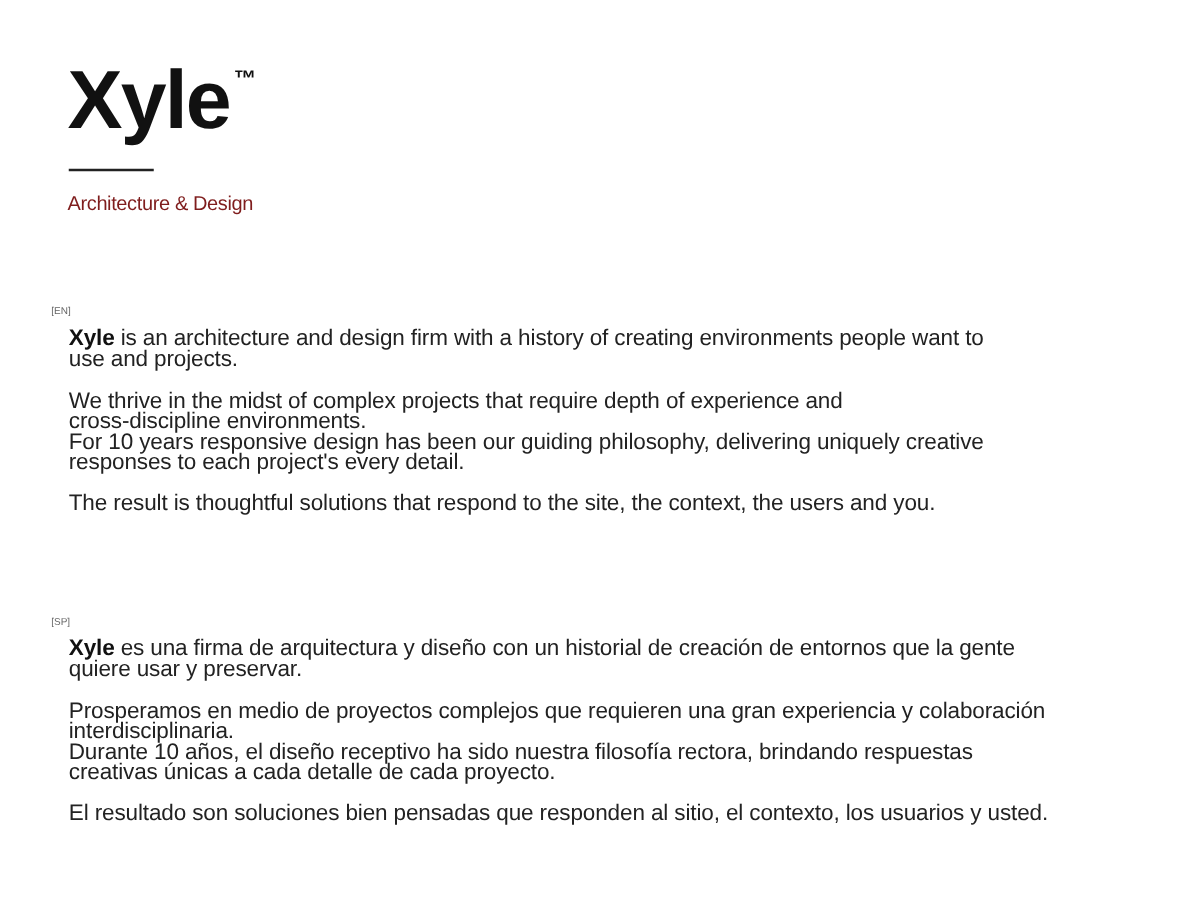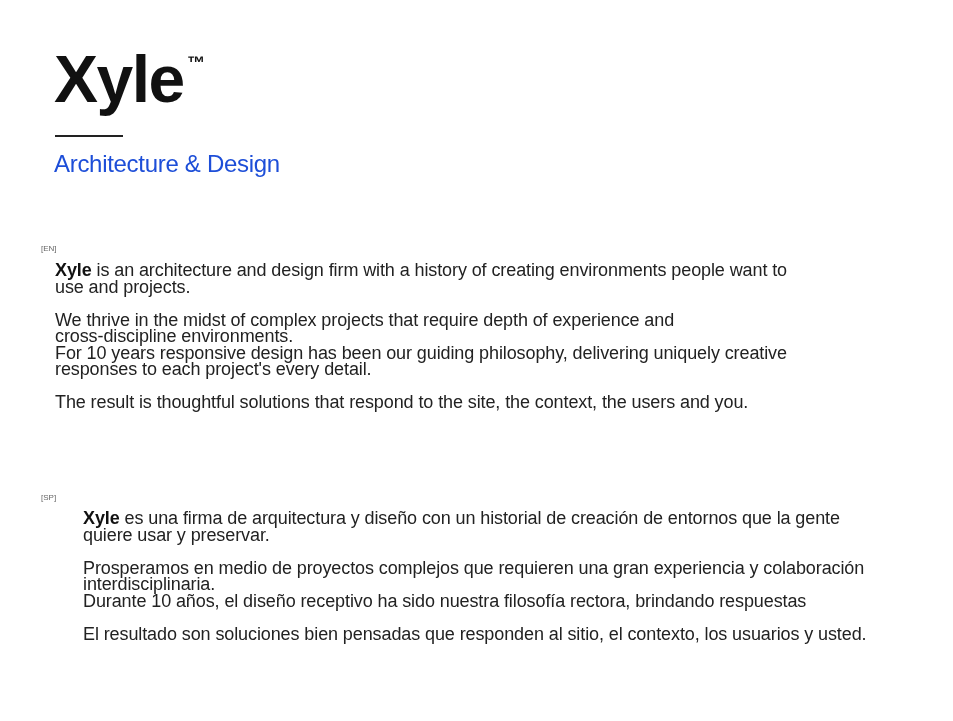--- a/index.html
+++ b/index.html
@@ -16,21 +16,21 @@
   .tm {
     position: absolute; left: 187px; top: 54px;
     font-weight: 700; font-size: 18px; line-height: 18px; color: #111111;
   }
   .rule {
     position: absolute; left: 55px; top: 135px; width: 68px; height: 1.5px;
     background: #222222;
   }
   .tagline {
     position: absolute; left: 54px; top: 152px;
-    font-size: 24px; line-height: 24px; letter-spacing: -0.3px; color: #1d4ed8;
+    font-size: 16px; line-height: 24px; letter-spacing: -0.3px; color: #7f1d1d;
   }
   .lang-tag {
     position: absolute; left: 41px;
     font-size: 8px; line-height: 10px; color: #666666;
   }
   .para-block {
     position: absolute; left: 55px; width: 620px;
     font-size: 18px; line-height: 16.5px; color: #222222;
     letter-spacing: -0.1px;
   }
@@ -57,26 +57,27 @@
     <span class="line">cross-discipline environments.</span>
     <span class="line">For 10 years responsive design has been our guiding philosophy, delivering uniquely creative</span>
     <span class="line">responses to each project's every detail.</span>
   </p>
   <p>
     <span class="line">The result is thoughtful solutions that respond to the site, the context, the users and you.</span>
   </p>
 </div>
 
 <div class="lang-tag" style="top:493px;text-align:right;">[SP]</div>
-<div class="para-block" style="top:510px;margin-left:28px;">
+<div class="para-block" style="top:510px;">
   <p>
     <span class="line"><span class="brand">Xyle</span><span> es una firma de arquitectura y diseño con un historial de creación de entornos que la gente</span></span>
     <span class="line">quiere usar y preservar.</span>
   </p>
   <p>
     <span class="line">Prosperamos en medio de proyectos complejos que requieren una gran experiencia y colaboración</span>
     <span class="line">interdisciplinaria.</span>
     <span class="line">Durante 10 años, el diseño receptivo ha sido nuestra filosofía rectora, brindando respuestas</span>
+    <span class="line">creativas únicas a cada detalle de cada proyecto.</span>
   </p>
   <p>
     <span class="line">El resultado son soluciones bien pensadas que responden al sitio, el contexto, los usuarios y usted.</span>
   </p>
 </div>
 
 </body></html>

